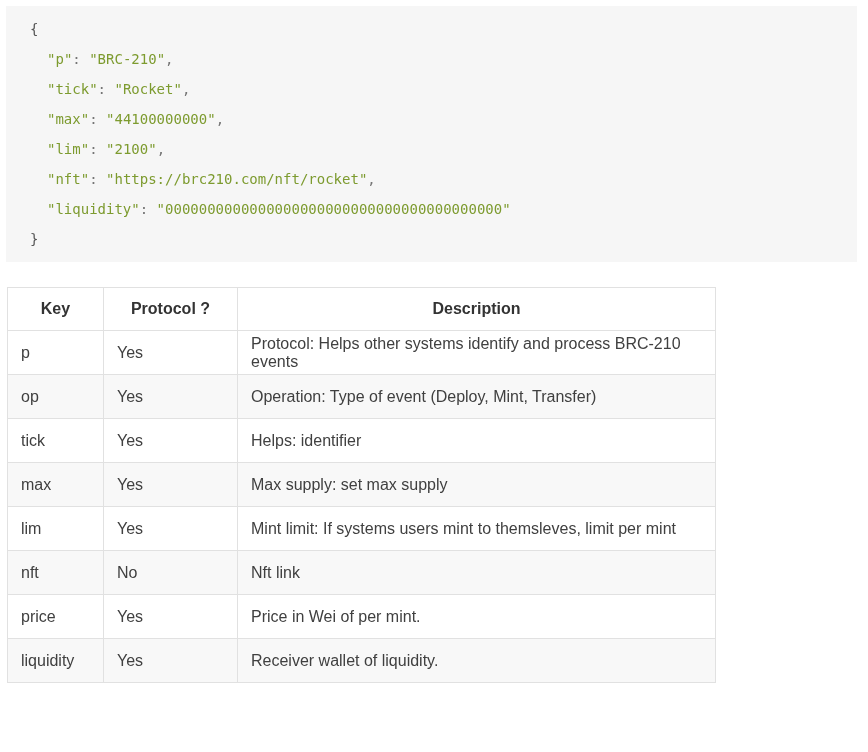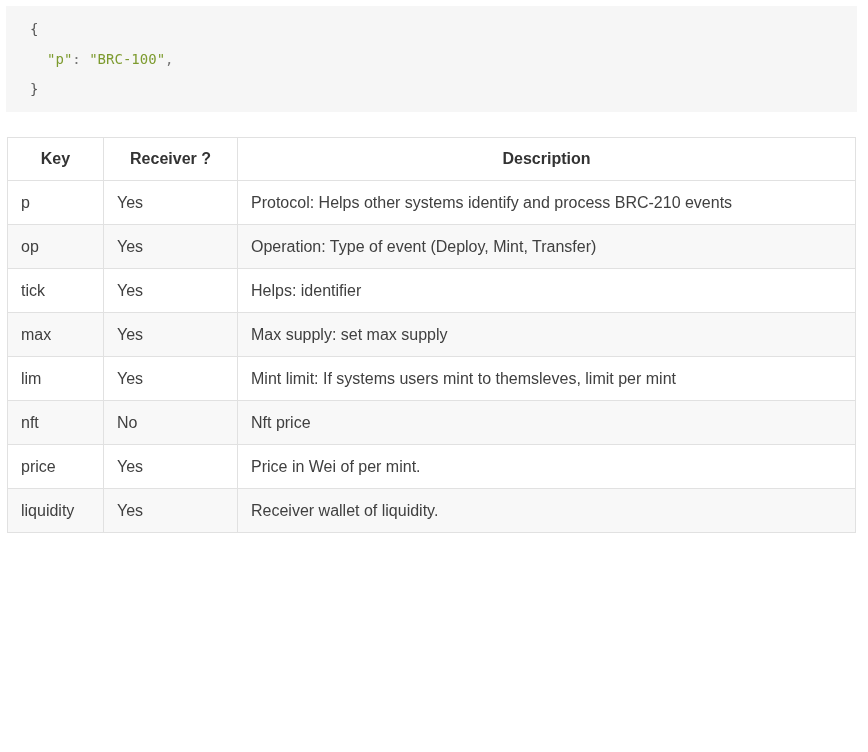--- a/index.html
+++ b/index.html
@@ -31,21 +31,21 @@
   }
   .code-line { white-space: pre; }
   .code-line.indent { padding-left: 17px; }
   .str { color: var(--code-string); }
   .str::before, .str::after { content: '"'; }
   .punct { color: var(--code-punctuation); }
   .brace { color: var(--code-brace); }
 
   table.spec {
     margin: 25px 6px 0 7px;
-    width: 849px;
+    width: 709px;
     border-collapse: collapse;
     font-size: 16px;
     color: var(--text-color);
     table-layout: fixed;
   }
   table.spec th, table.spec td {
     border: 1px solid var(--table-border);
   }
   table.spec th {
     height: 43px;
@@ -61,42 +61,47 @@
     vertical-align: middle;
   }
   table.spec tbody tr:nth-child(even) { background: var(--table-stripe); }
 </style>
 </head>
 <body>
 
 <div class="code-block">
   <div class="code-line"><span class="brace">{</span></div>
 
-  <div class="code-line indent"><span class="str">p</span><span class="punct">: </span><span class="str">BRC-100</span><span class="punct">,</span></div>
+  <div class="code-line indent"><span class="str">p</span><span class="punct">: </span><span class="str">BRC-210</span><span class="punct">,</span></div>
 
 
+  <div class="code-line indent"><span class="str">tick</span><span class="punct">: </span><span class="str">Rocket</span><span class="punct">,</span></div>
+
+  <div class="code-line indent"><span class="str">max</span><span class="punct">: </span><span class="str">44100000000</span><span class="punct">,</span></div>
+
+  <div class="code-line indent"><span class="str">lim</span><span class="punct">: </span><span class="str">2100</span><span class="punct">,</span></div>
+
+  <div class="code-line indent"><span class="str">nft</span><span class="punct">: </span><span class="str">https://brc210.com/nft/rocket</span><span class="punct">,</span></div>
 
 
-
-
-
+  <div class="code-line indent"><span class="str">liquidity</span><span class="punct">: </span><span class="str">0000000000000000000000000000000000000000</span></div>
 
   <div class="code-line"><span class="brace">}</span></div>
 </div>
 
 <table class="spec">
   <colgroup>
     <col style="width:96px">
     <col style="width:134px">
     <col>
   </colgroup>
   <thead>
     <tr>
       <th>Key</th>
-      <th>Receiver ?</th>
+      <th>Protocol ?</th>
       <th>Description</th>
     </tr>
   </thead>
   <tbody>
     <tr>
       <td>p</td>
       <td>Yes</td>
       <td>Protocol: Helps other systems identify and process BRC-210 events</td>
     </tr>
     <tr>
@@ -115,21 +120,21 @@
       <td>Max supply: set max supply</td>
     </tr>
     <tr>
       <td>lim</td>
       <td>Yes</td>
       <td>Mint limit: If systems users mint to themsleves, limit per mint</td>
     </tr>
     <tr>
       <td>nft</td>
       <td>No</td>
-      <td>Nft price</td>
+      <td>Nft link</td>
     </tr>
     <tr>
       <td>price</td>
       <td>Yes</td>
       <td>Price in Wei of per mint.</td>
     </tr>
     <tr>
       <td>liquidity</td>
       <td>Yes</td>
       <td>Receiver wallet of liquidity.</td>

